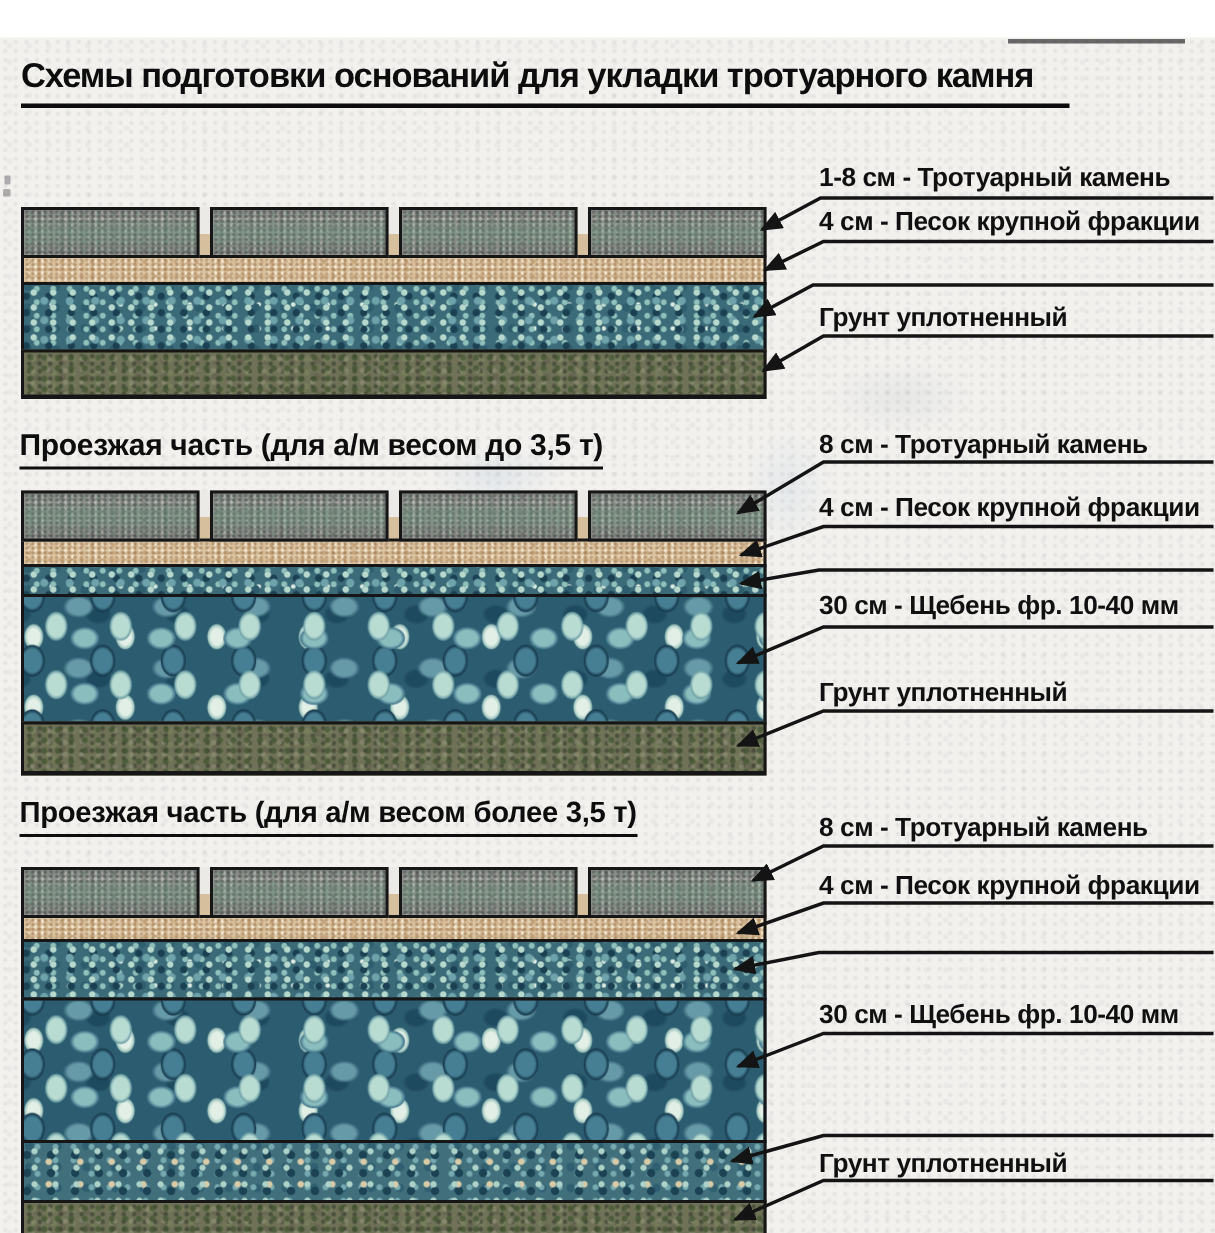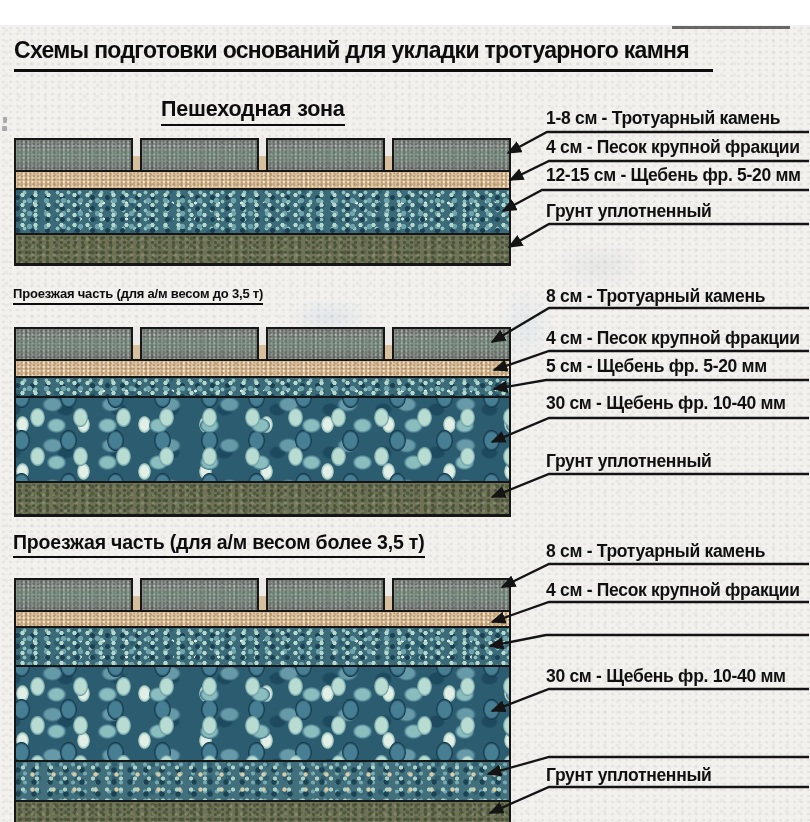--- a/index.html
+++ b/index.html
@@ -20,21 +20,21 @@
   .main-title{
     position:absolute;left:14px;top:12px;width:699px;
     font-size:23px;font-weight:bold;color:#0d0d0d;letter-spacing:-0.7px;
     white-space:nowrap;border-bottom:3.5px solid #0d0d0d;padding-bottom:5px;overflow:hidden;
   }
   .sec-title{
     position:absolute;font-weight:bold;color:#0d0d0d;white-space:nowrap;
     border-bottom:2.5px solid #0d0d0d;padding-bottom:2px;letter-spacing:-0.2px;
   }
   #s1-title{left:161px;top:72px;font-size:21.5px;}
-  #s2-title{left:13px;top:261px;font-size:13px;}
+  #s2-title{left:13px;top:261px;font-size:20px;}
   #s3-title{left:13px;top:506px;font-size:19.5px;}
   .lbl{
     position:absolute;left:546px;font-size:17.5px;font-weight:bold;color:#101010;
     white-space:nowrap;letter-spacing:-0.3px;
   }
   .diagram{position:absolute;left:14px;width:497px;}
   .blocks-row{
     display:flex;gap:7px;
     background:linear-gradient(180deg,#eceae6 0%,#eceae6 52%,#d6bf9c 52%,#d6bf9c 100%);
   }
@@ -114,53 +114,50 @@
 <body>
 
 <div class="page">
 
   <div class="artifact-line"></div>
   <div class="speck" style="left:3px;top:92px;width:4px;height:6px;"></div>
   <div class="speck" style="left:2px;top:101px;width:5px;height:5px;"></div>
 
   <div class="main-title">Схемы подготовки оснований для укладки тротуарного камня</div>
 
-  <div class="sec-title" id="s1-title">Пешеходная зона</div>
   <div class="diagram" style="top:113px;">
     <div class="blocks-row" style="height:34px;">
       <div class="block tex-paving"></div>
       <div class="block tex-paving"></div>
       <div class="block tex-paving"></div>
       <div class="block tex-paving"></div>
     </div>
     <div class="layer tex-sand" style="height:16px;"></div>
     <div class="layer tex-gravel-small" style="height:43px;"></div>
     <div class="layer tex-soil last" style="height:28px;"></div>
   </div>
   <div class="lbl" style="top:83px;">1-8 см - Тротуарный камень</div>
   <div class="lbl" style="top:112px;">4 см - Песок крупной фракции</div>
-  <div class="lbl" style="top:140px;">12-15 см - Щебень фр. 5-20 мм</div>
   <div class="lbl" style="top:176px;">Грунт уплотненный</div>
 
   <div class="sec-title" id="s2-title">Проезжая часть (для а/м весом до 3,5 т)</div>
   <div class="diagram" style="top:302px;">
     <div class="blocks-row" style="height:34px;">
       <div class="block tex-paving"></div>
       <div class="block tex-paving"></div>
       <div class="block tex-paving"></div>
       <div class="block tex-paving"></div>
     </div>
     <div class="layer tex-sand" style="height:15px;"></div>
     <div class="layer tex-gravel-small" style="height:18px;"></div>
     <div class="layer tex-gravel-large" style="height:83px;"></div>
     <div class="layer tex-soil last" style="height:31px;"></div>
   </div>
   <div class="lbl" style="top:261px;">8 см - Тротуарный камень</div>
   <div class="lbl" style="top:303px;">4 см - Песок крупной фракции</div>
-  <div class="lbl" style="top:331px;">5 см - Щебень фр. 5-20 мм</div>
   <div class="lbl" style="top:368px;">30 см - Щебень фр. 10-40 мм</div>
   <div class="lbl" style="top:426px;">Грунт уплотненный</div>
 
   <div class="sec-title" id="s3-title">Проезжая часть (для а/м весом более 3,5 т)</div>
   <div class="diagram" style="top:553px;">
     <div class="blocks-row" style="height:34px;">
       <div class="block tex-paving"></div>
       <div class="block tex-paving"></div>
       <div class="block tex-paving"></div>
       <div class="block tex-paving"></div>

